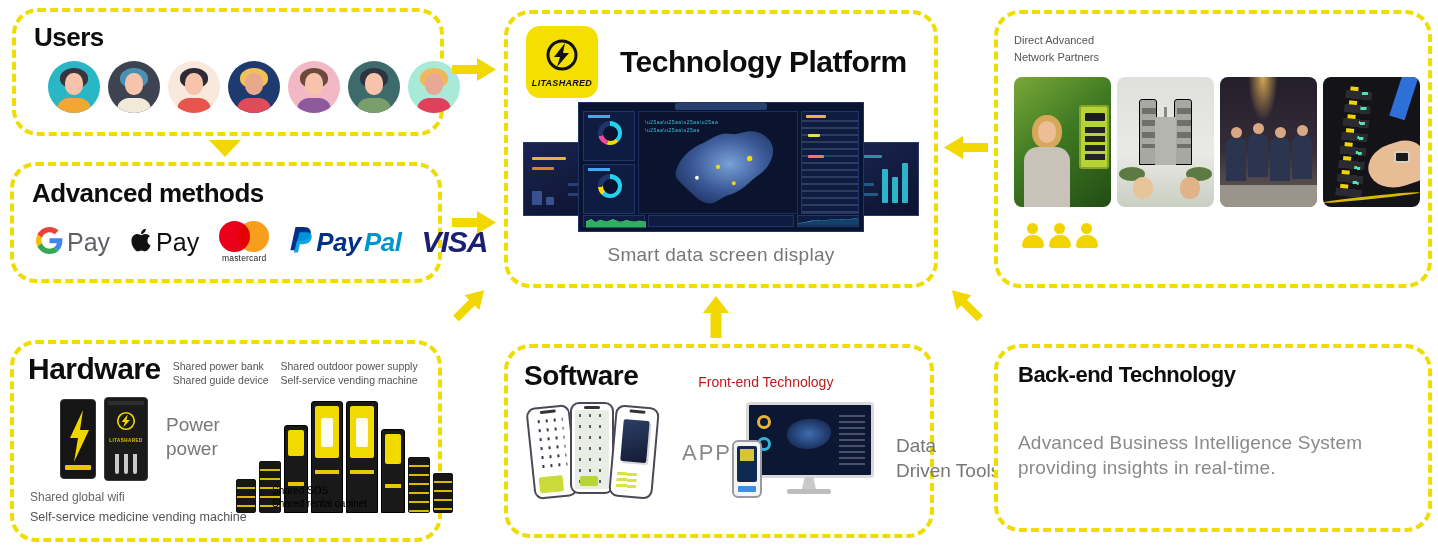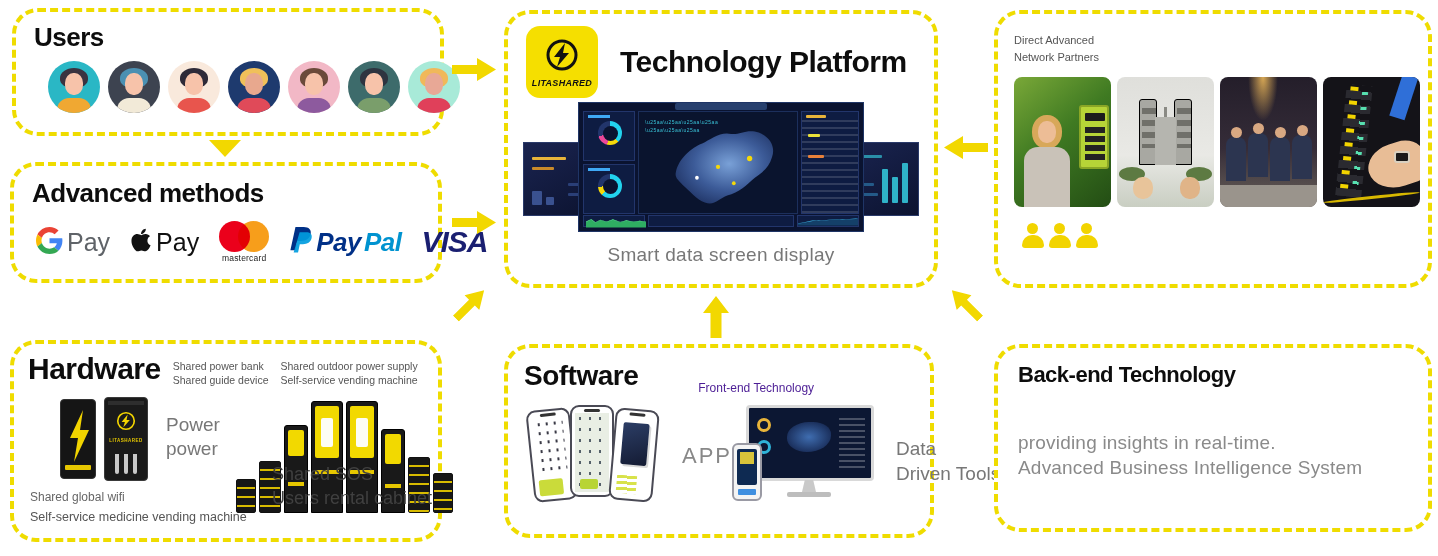--- a/index.html
+++ b/index.html
@@ -57,21 +57,21 @@
   .pb-unit2 .cables i { width:4px; height:20px; background:#c9c9c9; border-radius:0 0 2px 2px; display:block; }
   .hw-device-label { position:absolute; left:138px; top:26px; font-size:19px; color:#777; line-height:1.25; }
   .machines { position:absolute; left:208px; bottom:-8px; display:flex; align-items:flex-end; gap:3px; }
   .stack { background:repeating-linear-gradient(to bottom,#171717 0 7px,#d8bb00 7px 9px); border:1px solid #111; border-radius:2px; }
   .tower { position:relative; background:#191919; border:1px solid #000; border-radius:3px 3px 0 0; }
   .tower .scr { position:absolute; left:3px; right:3px; top:4px; background:#f2d900; border-radius:2px; }
   .tower .scr i { position:absolute; left:25%; top:22%; width:50%; height:56%; background:#fdfdf4; border-radius:2px; display:block; }
   .tower .band { position:absolute; left:3px; right:3px; background:#e6c700; height:4px; }
   .hw-notes1 { position:absolute; left:16px; bottom:34px; font-size:12px; color:#666; }
   .hw-notes2 { position:absolute; left:16px; bottom:14px; font-size:12.5px; color:#555; }
-  .hw-notes3 { position:absolute; left:258px; bottom:28px; font-size:18px; color:#404040; line-height:1.3; }
+  .hw-notes3 { position:absolute; left:258px; bottom:28px; font-size:10px; color:#000000; line-height:1.3; }
 
   
   .platform-box { left:504px; top:10px; width:434px; height:278px; padding:12px 14px; }
   .pf-head { display:flex; align-items:center; gap:22px; padding-left:4px; }
   .pf-logo { width:72px; height:72px; background:#f5df00; border-radius:14px; display:flex; flex-direction:column; align-items:center; justify-content:center; gap:1px; flex:0 0 auto; }
   .pf-logo .brand { font-size:9px; font-weight:900; font-style:italic; color:#111; letter-spacing:0.3px; }
   .platform-box .box-title { font-size:30px; }
   .dash { position:relative; width:396px; height:130px; margin:4px auto 0; }
   .side-screen { position:absolute; top:40px; width:74px; height:74px; background:linear-gradient(150deg,#1a2450,#0c1330); border:1px solid #2a3a6a; z-index:1; }
   .side-l { left:0; }
@@ -95,21 +95,21 @@
   .mb-green svg { position:absolute; inset:2px; }
   .mb-table { flex:1; background:#0e1c42; border:1px solid #22356b; background-image:repeating-linear-gradient(to bottom,rgba(232,180,58,0.55) 0 2px,transparent 2px 8px); background-position:6px 6px; background-size:calc(100% - 12px) calc(100% - 10px); background-repeat:no-repeat; }
   .mb-wave { width:62px; background:#0e1c42; border:1px solid #22356b; position:relative; overflow:hidden; }
   .mb-wave svg { position:absolute; inset:0; }
   .pf-caption { text-align:center; margin-top:12px; font-size:19px; color:#777; letter-spacing:0.3px; }
 
   
   .software-box { left:504px; top:344px; width:430px; height:194px; padding:12px 16px; }
   .sw-head { display:flex; align-items:flex-start; gap:60px; }
   .software-box .box-title { font-size:28px; }
-  .sw-sub { font-size:12px; color:#4c1d95; margin-top:21px; }
+  .sw-sub { font-size:14px; color:#b91c1c; margin-top:14px; }
   .sw-scene { position:relative; height:125px; }
   .phones { position:absolute; left:6px; top:8px; width:130px; height:104px; }
   .phone { position:absolute; width:44px; height:92px; background:#fff; border:2px solid #4a4a55; border-radius:9px; overflow:hidden; }
   .phone .notch { position:absolute; top:2px; left:30%; width:40%; height:3px; background:#333; border-radius:2px; }
   .ph1 { left:0; top:6px; transform:rotate(-6deg); }
   .ph1 .dots { position:absolute; inset:8px 6px 26px; background-image:radial-gradient(#3a3a46 1.2px,transparent 1.3px); background-size:8px 9px; }
   .ph1 .card { position:absolute; left:4px; bottom:4px; width:24px; height:16px; background:#cadb3a; border-radius:2px; }
   .ph2 { left:40px; top:2px; }
   .ph2 .mapbg { position:absolute; inset:6px 3px 3px; background:#e9eee4; background-image:radial-gradient(#55606a 1.2px,transparent 1.3px); background-size:10px 11px; }
   .ph2 .btn { position:absolute; left:8px; bottom:6px; width:18px; height:10px; background:#b8d435; border-radius:2px; }
@@ -328,21 +328,21 @@
             <div class="band" style="bottom:24px;"></div>
           </div>
         <div class="stack" style="width:22px;height:56px;"></div>
         <div class="stack" style="width:20px;height:40px;"></div>
       </div>
     </div>
     <div class="hw-notes1">Shared global wifi</div>
     <div class="hw-notes2">Self-service medicine vending machine</div>
     <div class="hw-notes3">
       <div>Shared SOS</div>
-      <div>Users rental cabinet</div>
+      <div>Shared rental cabinet</div>
     </div>
   </div>
 
   <div class="box platform-box">
     <div class="pf-head">
       <div class="pf-logo">
         <svg width="40" height="40" viewBox="0 0 40 40">
             <circle cx="20" cy="18" r="14" fill="none" stroke="#111" stroke-width="3"></circle>
             <path d="M23 6 L12 20 h6 l-3 10 L27 16 h-6 z" fill="#111"></path>
           </svg>
@@ -524,22 +524,22 @@
           <div class="person"></div>
           <div class="person"></div>
           <div class="person"></div>
         </div>
     </div>
   </div>
 
   <div class="box backend-box">
     <div class="box-title">Back-end Technology</div>
     <div class="be-desc">
+      <div>Advanced Business Intelligence System</div>
       <div>providing insights in real-time.</div>
-      <div>Advanced Business Intelligence System</div>
     </div>
   </div>
 
   <div class="arrow" style="left:452px;top:58px;">
     <svg width="44" height="23" viewBox="0 0 44 23">
         <path d="M0 7 h25 v-7 l19 11.5 -19 11.5 v-7 h-25 z" fill="currentColor"></path>
       </svg>
   </div>
   <div class="arrow" style="left:209px;top:140px;">
     <svg width="32" height="17" viewBox="0 0 32 17">

